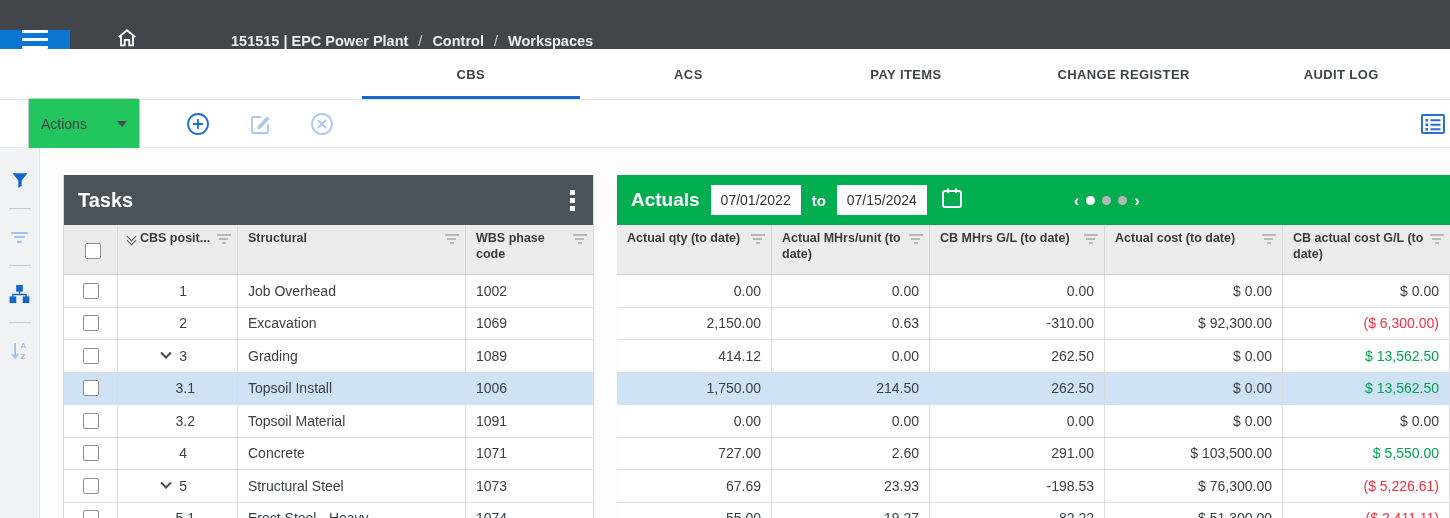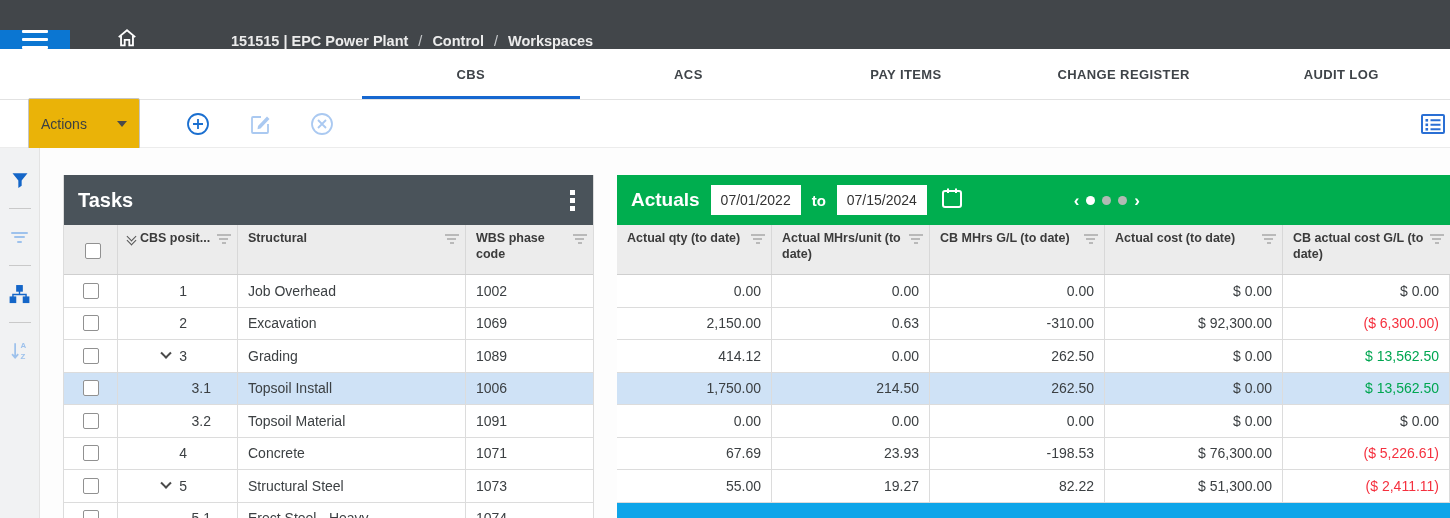--- a/index.html
+++ b/index.html
@@ -20,36 +20,36 @@
   .crumb-sep{color:#c7cacc;font-weight:400;}
   .crumb{cursor:pointer;}
 
   
   .tabbar{height:51px;background:#fff;border-bottom:1px solid #e2e2e2;display:flex;padding-left:362px;}
   .tab{width:222px;display:flex;align-items:center;justify-content:center;font-size:13px;font-weight:700;letter-spacing:.4px;color:#3f4449;cursor:pointer;position:relative;}
   .tab.active::after{content:"";position:absolute;left:0;right:0;bottom:0;height:3px;background:#1667d0;}
 
   
   .toolbar{height:48px;background:#fff;border-bottom:1px solid #ececec;display:flex;align-items:center;position:relative;}
-  .actions-btn{margin-left:28px;height:52px;min-width:112px;border:1px solid #c6c6c6;border-radius:2px;background:#eab308;display:flex;align-items:center;justify-content:space-between;padding:0 12px;font-size:14px;color:#3c4043;cursor:pointer;}
+  .actions-btn{margin-left:28px;height:52px;min-width:112px;border:1px solid #c6c6c6;border-radius:2px;background:#22c55e;display:flex;align-items:center;justify-content:space-between;padding:0 12px;font-size:14px;color:#3c4043;cursor:pointer;}
   .caret{width:0;height:0;border-left:5px solid transparent;border-right:5px solid transparent;border-top:6px solid #4a4a4a;margin-left:14px;}
   .tool-ico{width:26px;height:26px;display:flex;align-items:center;justify-content:center;cursor:pointer;}
   .tool-ico.i1{margin-left:45px;} .tool-ico.i2{margin-left:36px;} .tool-ico.i3{margin-left:36px;}
   .views-ico{position:absolute;right:4px;top:11px;cursor:pointer;}
 
   
   .content{position:absolute;top:148px;left:0;right:0;bottom:0;background:#fdfdfd;}
   .left-rail{position:absolute;left:0;top:0;bottom:0;width:40px;background:#f1f2f3;border-right:1px solid #e3e3e3;display:flex;flex-direction:column;align-items:center;}
   .rail-ico{width:40px;height:40px;display:flex;align-items:center;justify-content:center;cursor:pointer;margin-top:8px;}
   .rail-div{width:22px;height:1px;background:#c9c9c9;margin-top:8px;}
   .flines i{display:block;height:2px;margin:2.5px auto;background:#9ec2ec;border-radius:1px;}
   .flines .l1{width:17px;} .flines .l2{width:11px;} .flines .l3{width:5px;}
 
   
-  .panel{position:absolute;top:27px;bottom:0;background:#0ea5e9;overflow:hidden;}
+  .panel{position:absolute;top:27px;bottom:0;background:#84cc16;overflow:hidden;}
   .tasks-panel{left:63px;width:531px;border-left:1px solid #dcdcdc;border-right:1px solid #dcdcdc;}
   .actuals-panel{left:617px;right:0;}
 
   .panel-titlebar{height:50px;display:flex;align-items:center;color:#fff;}
   .tasks-titlebar{background:var(--dark-hd);padding:0 14px;justify-content:space-between;}
   .tasks-titlebar .t{font-size:20px;font-weight:700;}
   .kebab{display:flex;flex-direction:column;gap:3px;cursor:pointer;padding:4px;}
   .kebab i{width:5px;height:5px;background:#fff;display:block;}
 
   .actuals-titlebar{background:var(--green);padding:0 14px;gap:11px;}
@@ -79,21 +79,21 @@
   
   .tbody{overflow:hidden;}
   .trow{display:grid;grid-template-columns:54px 120px 228px 1fr;height:32.5px;border-bottom:1px solid #dcdcdc;background:#fff;}
   .arow{display:grid;grid-template-columns:155px 158px 175px 178px 1fr;height:32.5px;border-bottom:1px solid #dcdcdc;background:#fff;}
   .trow.hl,.arow.hl{background:var(--hl);}
   .cell{display:flex;align-items:center;border-right:1px solid #dcdcdc;padding:0 10px;font-size:14px;color:#3c4043;overflow:hidden;white-space:nowrap;}
   .trow .cell:last-child{border-right:none;}
   .c-check{justify-content:center;padding:0;}
   .cb{width:16px;height:16px;border:1.5px solid #919191;border-radius:2px;background:#fff;display:block;cursor:pointer;}
   .c-pos{justify-content:flex-end;padding-right:50px;}
-  .c-pos.child{padding-right:26px;}
+  .c-pos.child{padding-right:42px;}
   .chev{width:8px;height:8px;border-right:2px solid #4a4a4a;border-bottom:2px solid #4a4a4a;transform:rotate(45deg) translate(-2px,-2px);margin-right:9px;display:block;cursor:pointer;}
   .num{justify-content:flex-end;}
   .num.pos{color:var(--pos);} .num.neg{color:var(--neg);}
 </style>
 </head>
 <body>
 
 <div class="topbar">
   <div class="menu-btn">
       <i></i>
@@ -415,20 +415,27 @@
           <div class="cell num pos">$ 13,562.50</div>
         </div>
         <div class="arow">
           <div class="cell num">0.00</div>
           <div class="cell num">0.00</div>
           <div class="cell num">0.00</div>
           <div class="cell num">$ 0.00</div>
           <div class="cell num">$ 0.00</div>
         </div>
         <div class="arow">
+          <div class="cell num">727.00</div>
+          <div class="cell num">2.60</div>
+          <div class="cell num">291.00</div>
+          <div class="cell num">$ 103,500.00</div>
+          <div class="cell num pos">$ 5,550.00</div>
+        </div>
+        <div class="arow">
           <div class="cell num">67.69</div>
           <div class="cell num">23.93</div>
           <div class="cell num">-198.53</div>
           <div class="cell num">$ 76,300.00</div>
           <div class="cell num neg">($ 5,226.61)</div>
         </div>
         <div class="arow">
           <div class="cell num">55.00</div>
           <div class="cell num">19.27</div>
           <div class="cell num">82.22</div>

